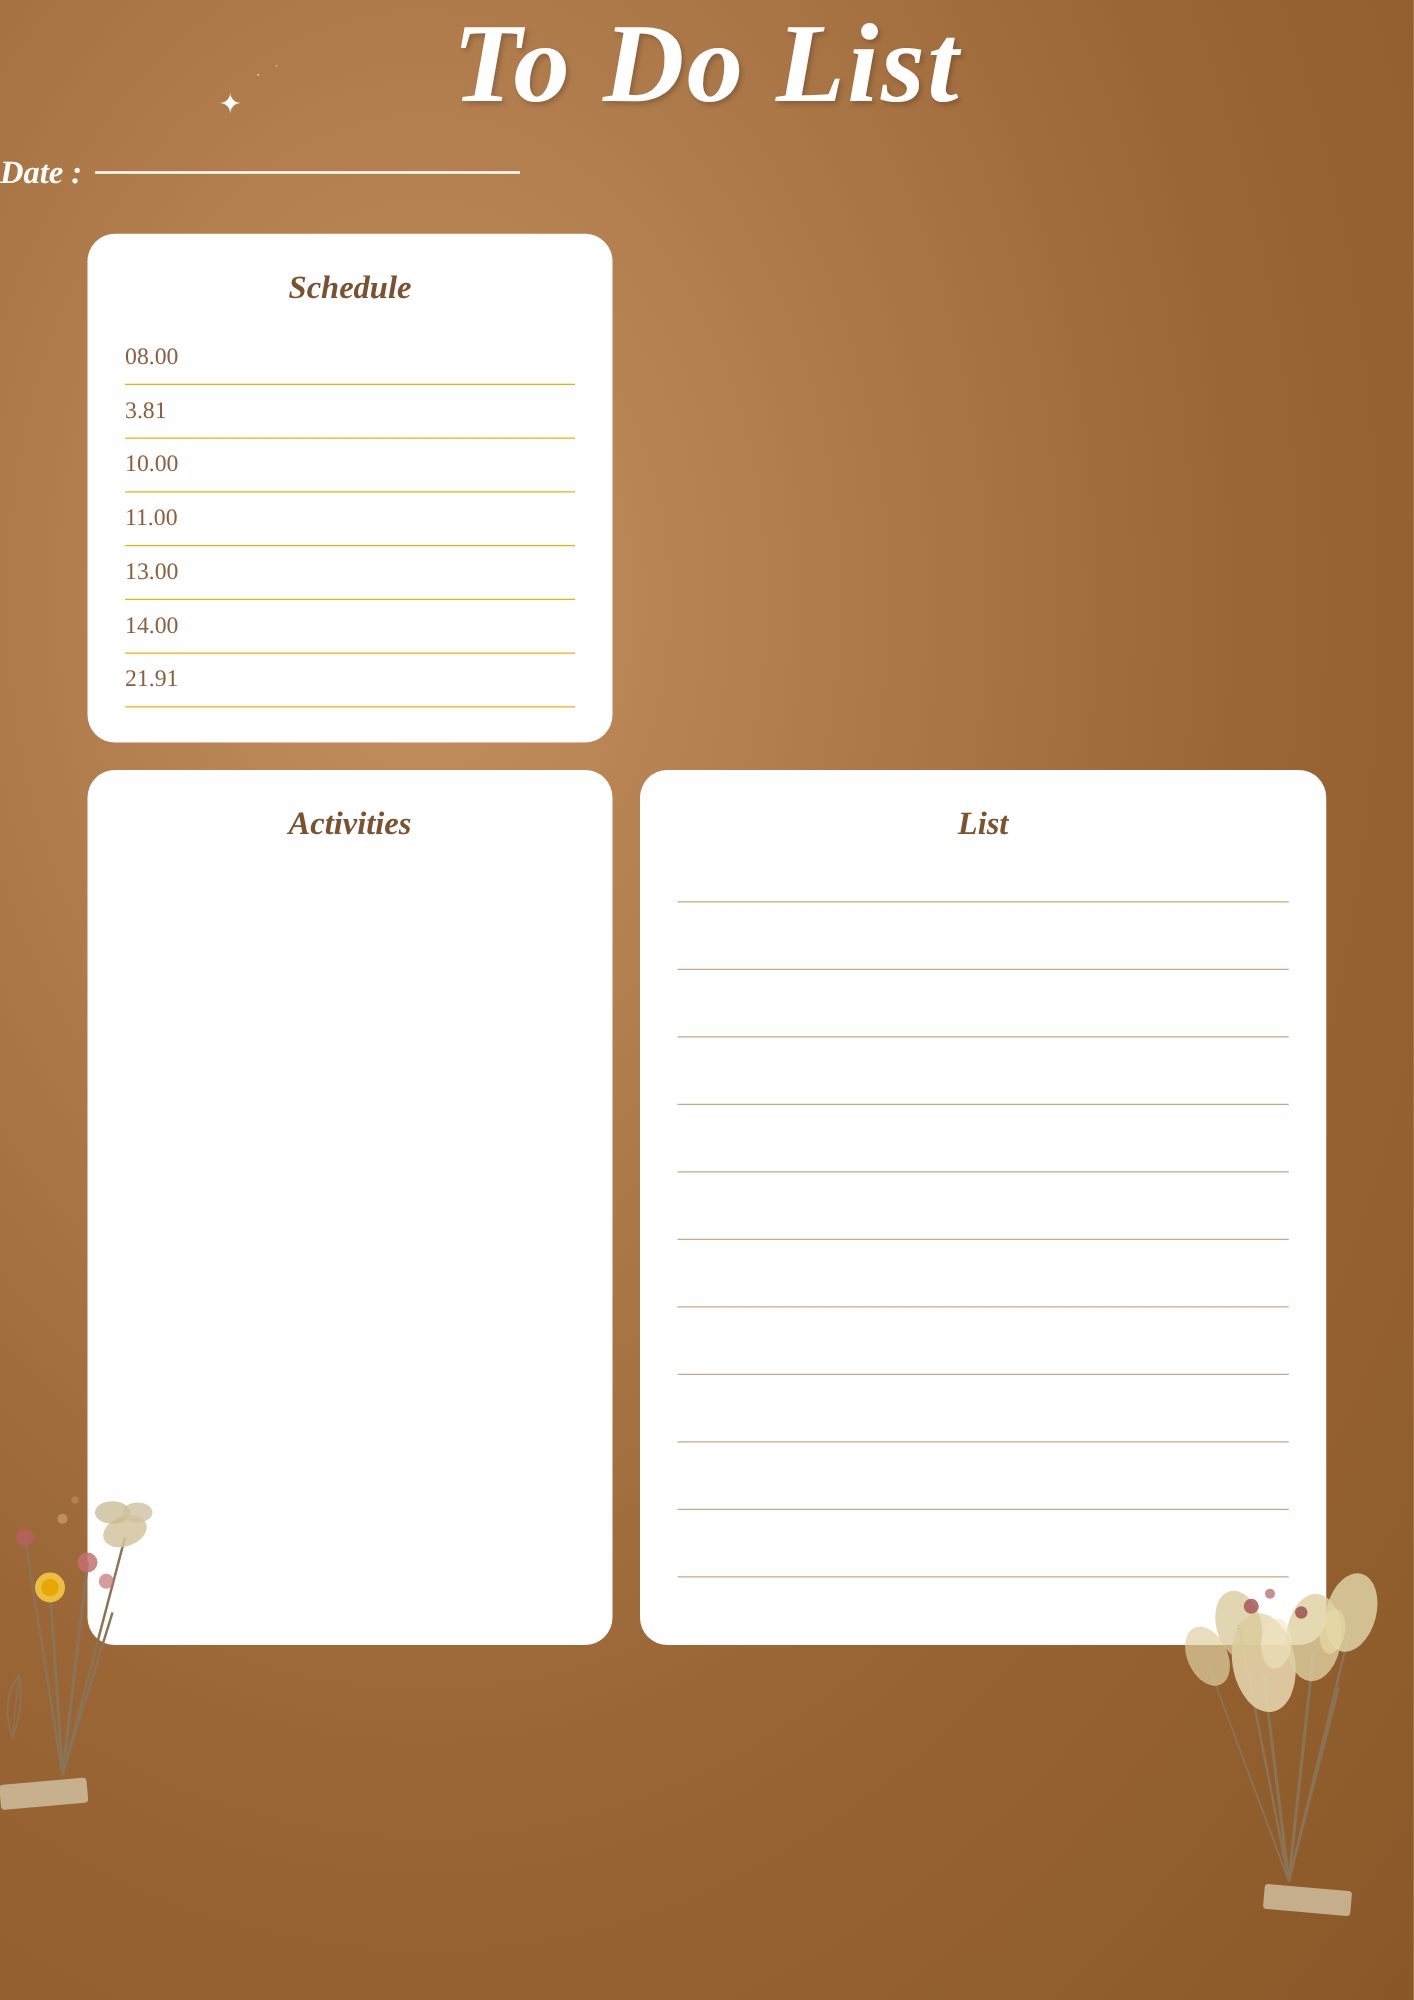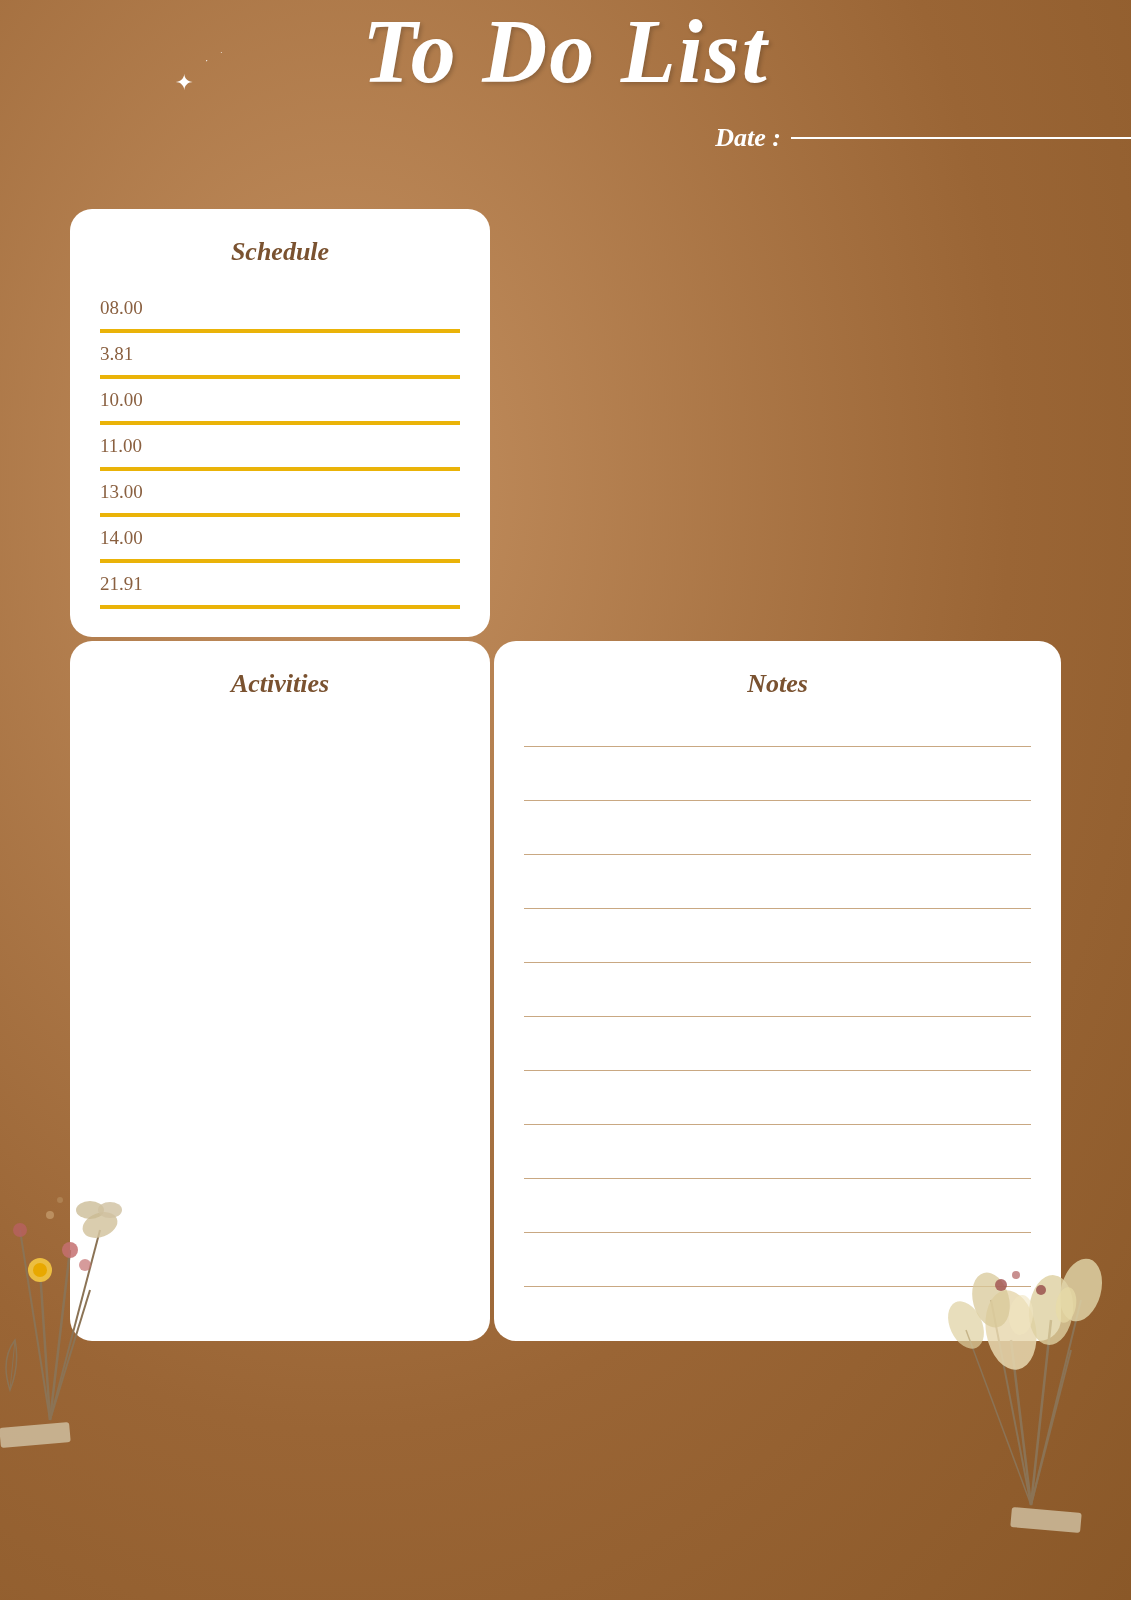--- a/index.html
+++ b/index.html
@@ -46,42 +46,42 @@
       font-size: 18px;
     }
     .sparkle-1 { top: 70px; left: 175px; font-size: 22px; }
     .sparkle-2 { top: 55px; left: 205px; font-size: 10px; }
     .sparkle-3 { top: 48px; left: 220px; font-size: 8px; }
 
     
     .date-area {
       display: flex;
       align-items: center;
-      justify-content: flex-end;
-      margin-bottom: 56px;
+      justify-content: flex-start;
+      margin-bottom: 34px;
     }
     .date-label {
       color: white;
       font-size: 26px;
       font-weight: bold;
       font-style: italic;
       margin-right: 10px;
     }
     .date-line {
       border-bottom: 2px solid white;
       width: 340px;
       height: 1px;
     }
 
     
     .main-grid {
       display: grid;
       grid-template-columns: 420px 1fr;
       grid-template-rows: auto auto;
-      gap: 4px;
+      gap: 22px;
       padding: 0 70px;
     }
 
     .card {
       background: white;
       border-radius: 22px;
       padding: 28px 30px;
       position: relative;
     }
 
@@ -97,21 +97,21 @@
     
     .schedule-card {
       grid-column: 1;
       grid-row: 1;
     }
 
     .time-row {
       display: flex;
       align-items: center;
       padding: 10px 0;
-      border-bottom: 4px solid #eab308;
+      border-bottom: 1px solid #eab308;
     }
     .time-label {
       font-size: 19px;
       color: #8a6040;
       min-width: 70px;
     }
 
     
     .priorities-card {
       grid-column: 2;
@@ -209,21 +209,21 @@
         <span class="time-label">21.91</span>
       </div>
     </div>
 
 
     <div class="card activities-card">
       <div class="card-title">Activities</div>
     </div>
 
     <div class="card notes-card">
-      <div class="card-title">Notes</div>
+      <div class="card-title">List</div>
       <div class="note-line"></div>
       <div class="note-line"></div>
       <div class="note-line"></div>
       <div class="note-line"></div>
       <div class="note-line"></div>
       <div class="note-line"></div>
       <div class="note-line"></div>
       <div class="note-line"></div>
       <div class="note-line"></div>
       <div class="note-line"></div>

